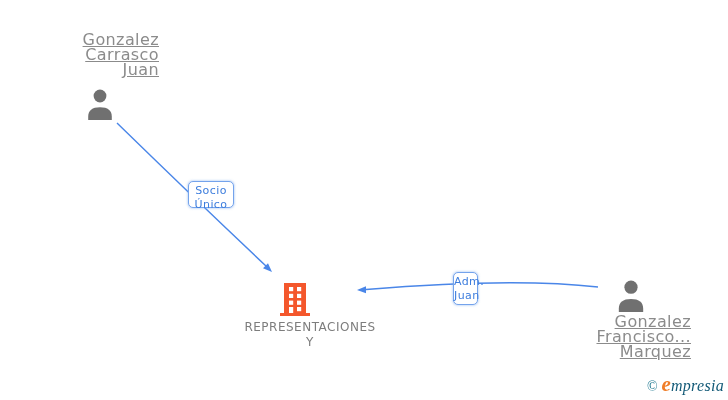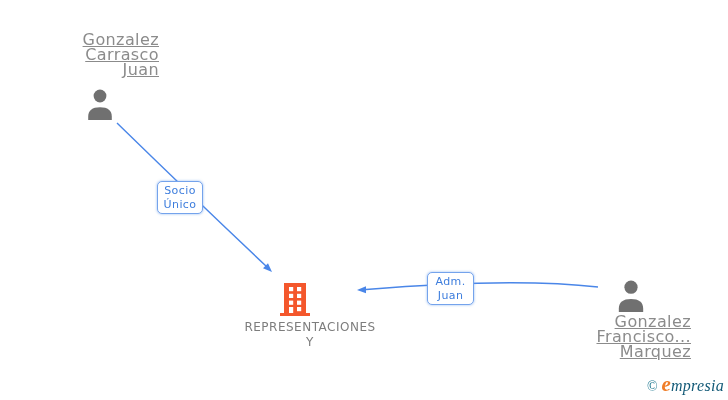--- a/index.html
+++ b/index.html
@@ -65,21 +65,21 @@
   <div class="name" style="left:39px;top:32px;width:120px;">
     <div>Gonzalez</div>
     <div>Carrasco</div>
     <div>Juan</div>
   </div>
   <svg class="icon person-icon" style="left:86px;top:89px;" width="28" height="31" viewBox="0 0 28 31" xmlns="http://www.w3.org/2000/svg">
     <circle cx="14" cy="7" r="6.4"></circle>
     <path d="M2.2,31 v-3.2 q0,-9.5 11.8,-9.5 q11.8,0 11.8,9.5 V31 Z"></path>
   </svg>
 
-  <div class="edge-label" style="left:157px;top:181px;width:46px;height:33px;">
+  <div class="edge-label" style="left:188px;top:181px;width:46px;height:27px;">
     <div>Socio</div>
     <div>Único</div>
   </div>
 
   <svg class="icon building-icon" style="left:280px;top:282px;" width="30" height="34" viewBox="0 0 30 34" xmlns="http://www.w3.org/2000/svg">
     <rect class="solid" x="4" y="1" width="22" height="30"></rect>
     <rect class="solid" x="0" y="31" width="30" height="3"></rect>
     <rect class="win" x="9" y="5" width="4.2" height="4.2"></rect>
     <rect class="win" x="17" y="5" width="4.2" height="4.2"></rect>
     <rect class="win" x="9" y="11.8" width="4.2" height="4.2"></rect>
@@ -87,21 +87,21 @@
     <rect class="win" x="9" y="18.6" width="4.2" height="4.2"></rect>
     <rect class="win" x="17" y="18.6" width="4.2" height="4.2"></rect>
     <rect class="win" x="9" y="25" width="4.2" height="6"></rect>
     <rect class="win" x="17" y="25" width="4.2" height="4.2"></rect>
   </svg>
   <div class="company-name" style="left:230px;top:320px;width:160px;">
     <div>REPRESENTACIONES</div>
     <div>Y</div>
   </div>
 
-  <div class="edge-label" style="left:427px;top:272px;width:47px;height:33px;">
+  <div class="edge-label" style="left:453px;top:272px;width:25px;height:33px;">
     <div>Adm.</div>
     <div>Juan</div>
   </div>
 
   <svg class="icon person-icon" style="left:616px;top:280px;" width="30" height="32" viewBox="0 0 28 31" xmlns="http://www.w3.org/2000/svg">
     <circle cx="14" cy="7" r="6.4"></circle>
     <path d="M2.2,31 v-3.2 q0,-9.5 11.8,-9.5 q11.8,0 11.8,9.5 V31 Z"></path>
   </svg>
   <div class="name" style="left:571px;top:314px;width:120px;">
     <div>Gonzalez</div>

